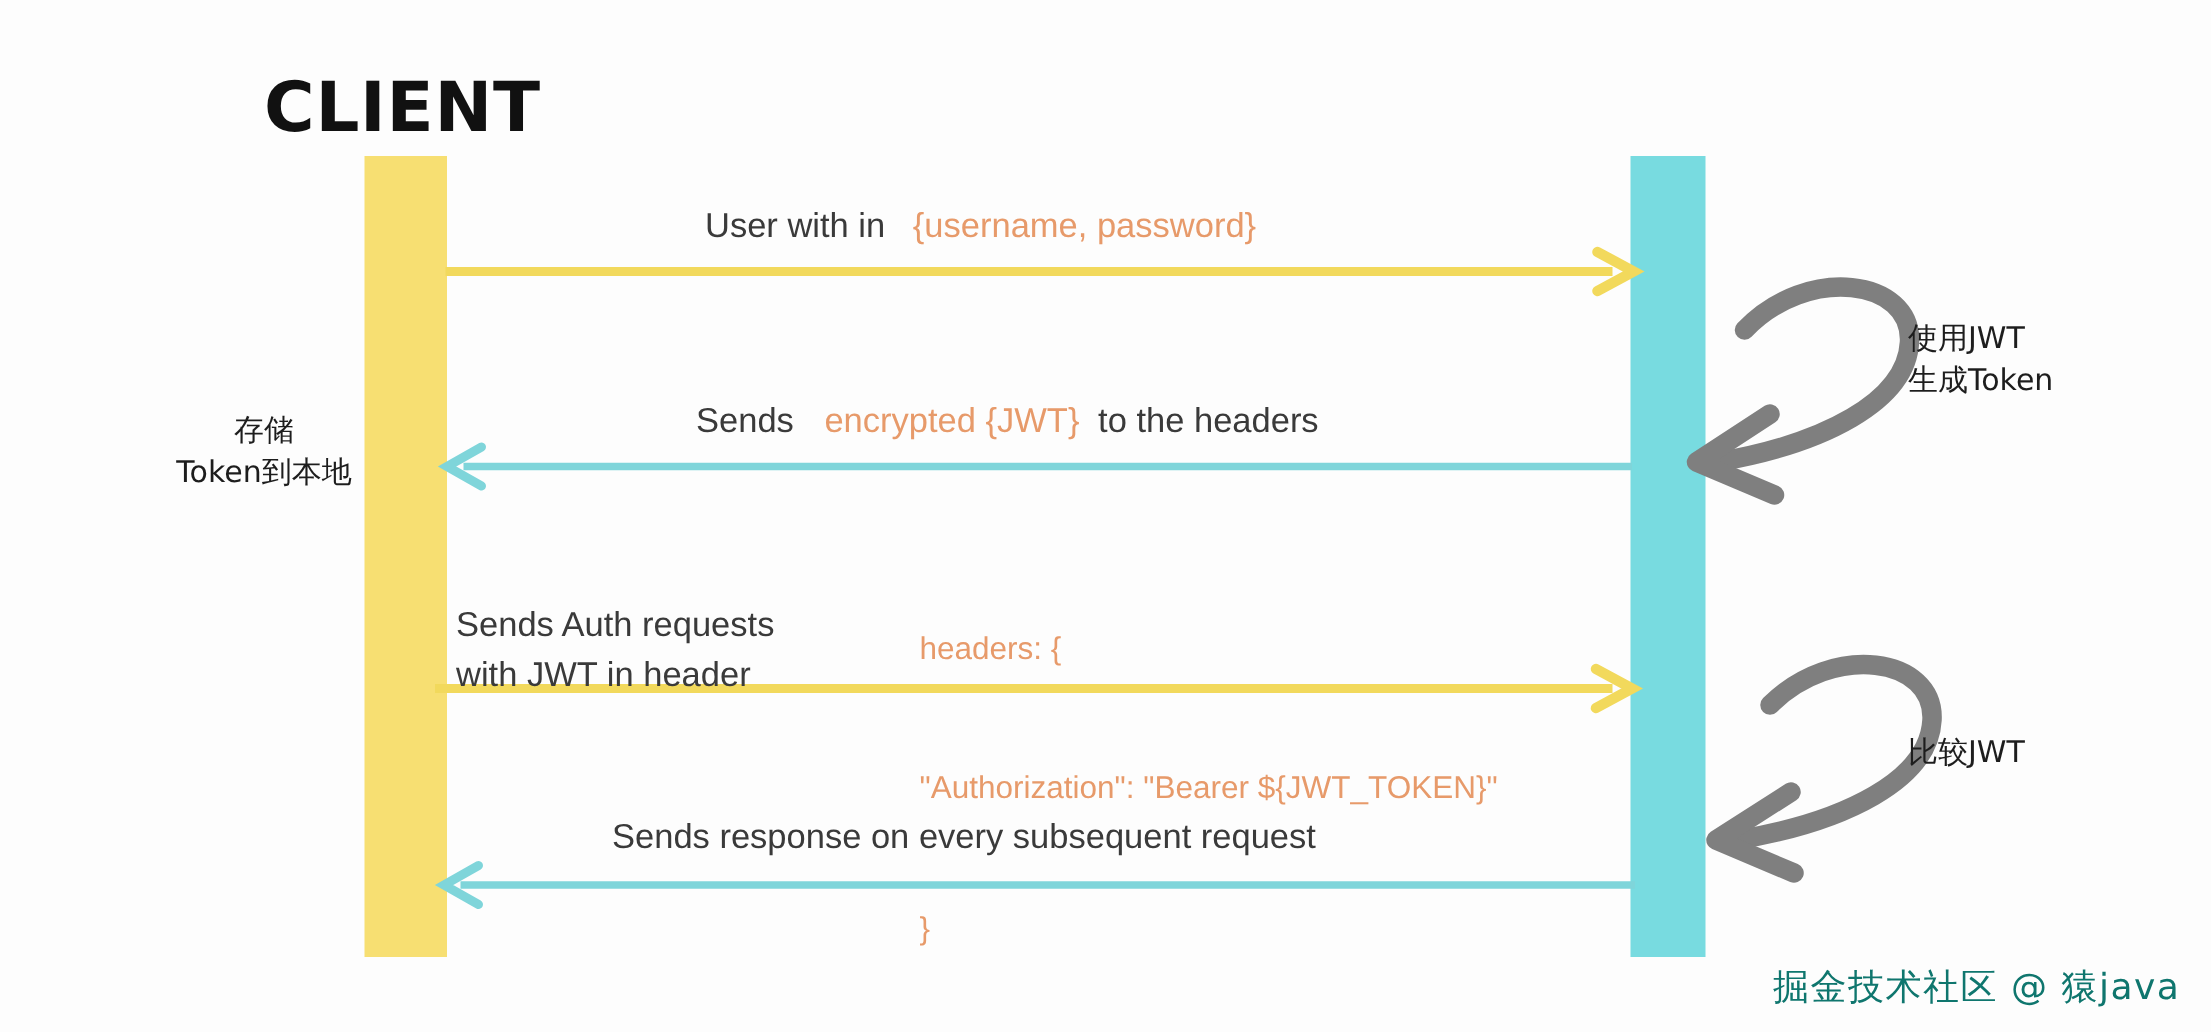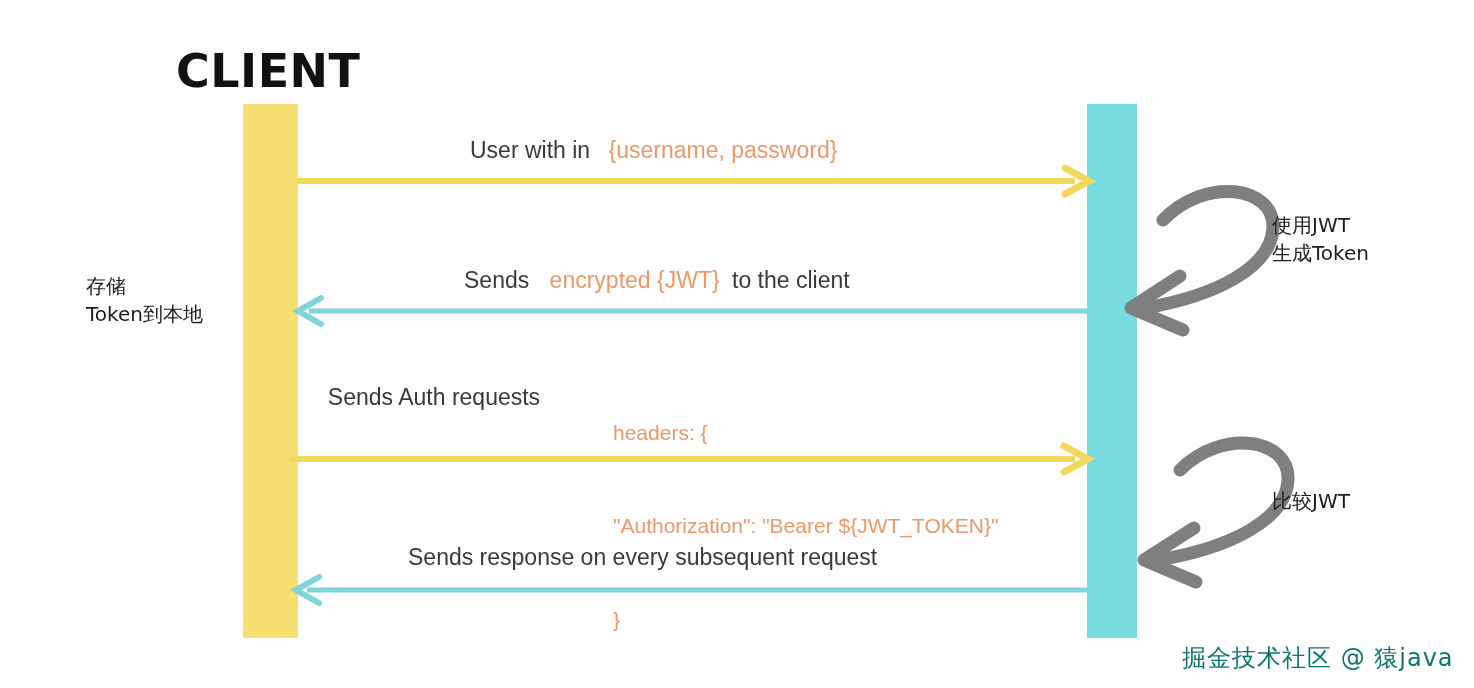--- a/index.html
+++ b/index.html
@@ -64,23 +64,23 @@
     font-size: 23px;
     color: #3a3a3a;
     white-space: nowrap;
     line-height: 1.28;
   }
   .msg-label .accent { color: #e79a6a; }
 
   #msg1 { left: 470px; top: 136px; }
   #msg2 { left: 464px; top: 266px; }
   #msg3 {
-    left: 304px; top: 381px;
+    left: 304px; top: 400px;
     width: 260px;
-    text-align: center;
+    text-align: left;
     line-height: 1.42;
   }
   #msg4 { left: 408px; top: 543px; }
 
   
   #headers-block {
     position: absolute;
     left: 613px;
     top: 355px;
     font-family: "Liberation Sans", "DejaVu Sans", sans-serif;
@@ -89,20 +89,21 @@
     line-height: 1.48;
     white-space: pre;
   }
 
   
   .cn-note {
     position: absolute;
     font-family: "DejaVu Sans", "Liberation Sans", sans-serif;
     font-size: 20px;
     color: #1d1d1d;
+    text-align: center;
     line-height: 1.42;
     white-space: pre-line;
   }
   #note-store   { left: 86px;  top: 272px; width: 180px; }
   #note-subseq  { left: 78px;  top: 400px; width: 188px; }
   #note-gen     { left: 1272px; top: 163px; width: 200px; text-align: left; margin-top: 48px; }
   #note-cmp     { left: 1272px; top: 463px; width: 200px; text-align: left; margin-top: 24px; }
 
   
   #watermark {
@@ -169,25 +170,26 @@
   </div>
 
   <div class="msg-label" id="msg1">
     <span>User with in</span>
     <span class="accent" style="margin-left:12px;">{username, password}</span>
   </div>
 
   <div class="msg-label" id="msg2">
     <span>Sends</span>
     <span class="accent" style="margin:0 6px 12px 14px;">encrypted {JWT}</span>
-    <span>to the client</span>
+    <span>to the headers</span>
   </div>
 
   <div class="msg-label" id="msg3">
     <div>Sends Auth requests</div>
+    <div>with JWT in header</div>
   </div>
 
   <div class="msg-label" id="msg4">
     <span>Sends response on every subsequent request</span>
   </div>
 
   <div id="headers-block">
     <div>headers: {</div>
     <div>"Authorization": "Bearer ${JWT_TOKEN}"</div>
     <div>}</div>

